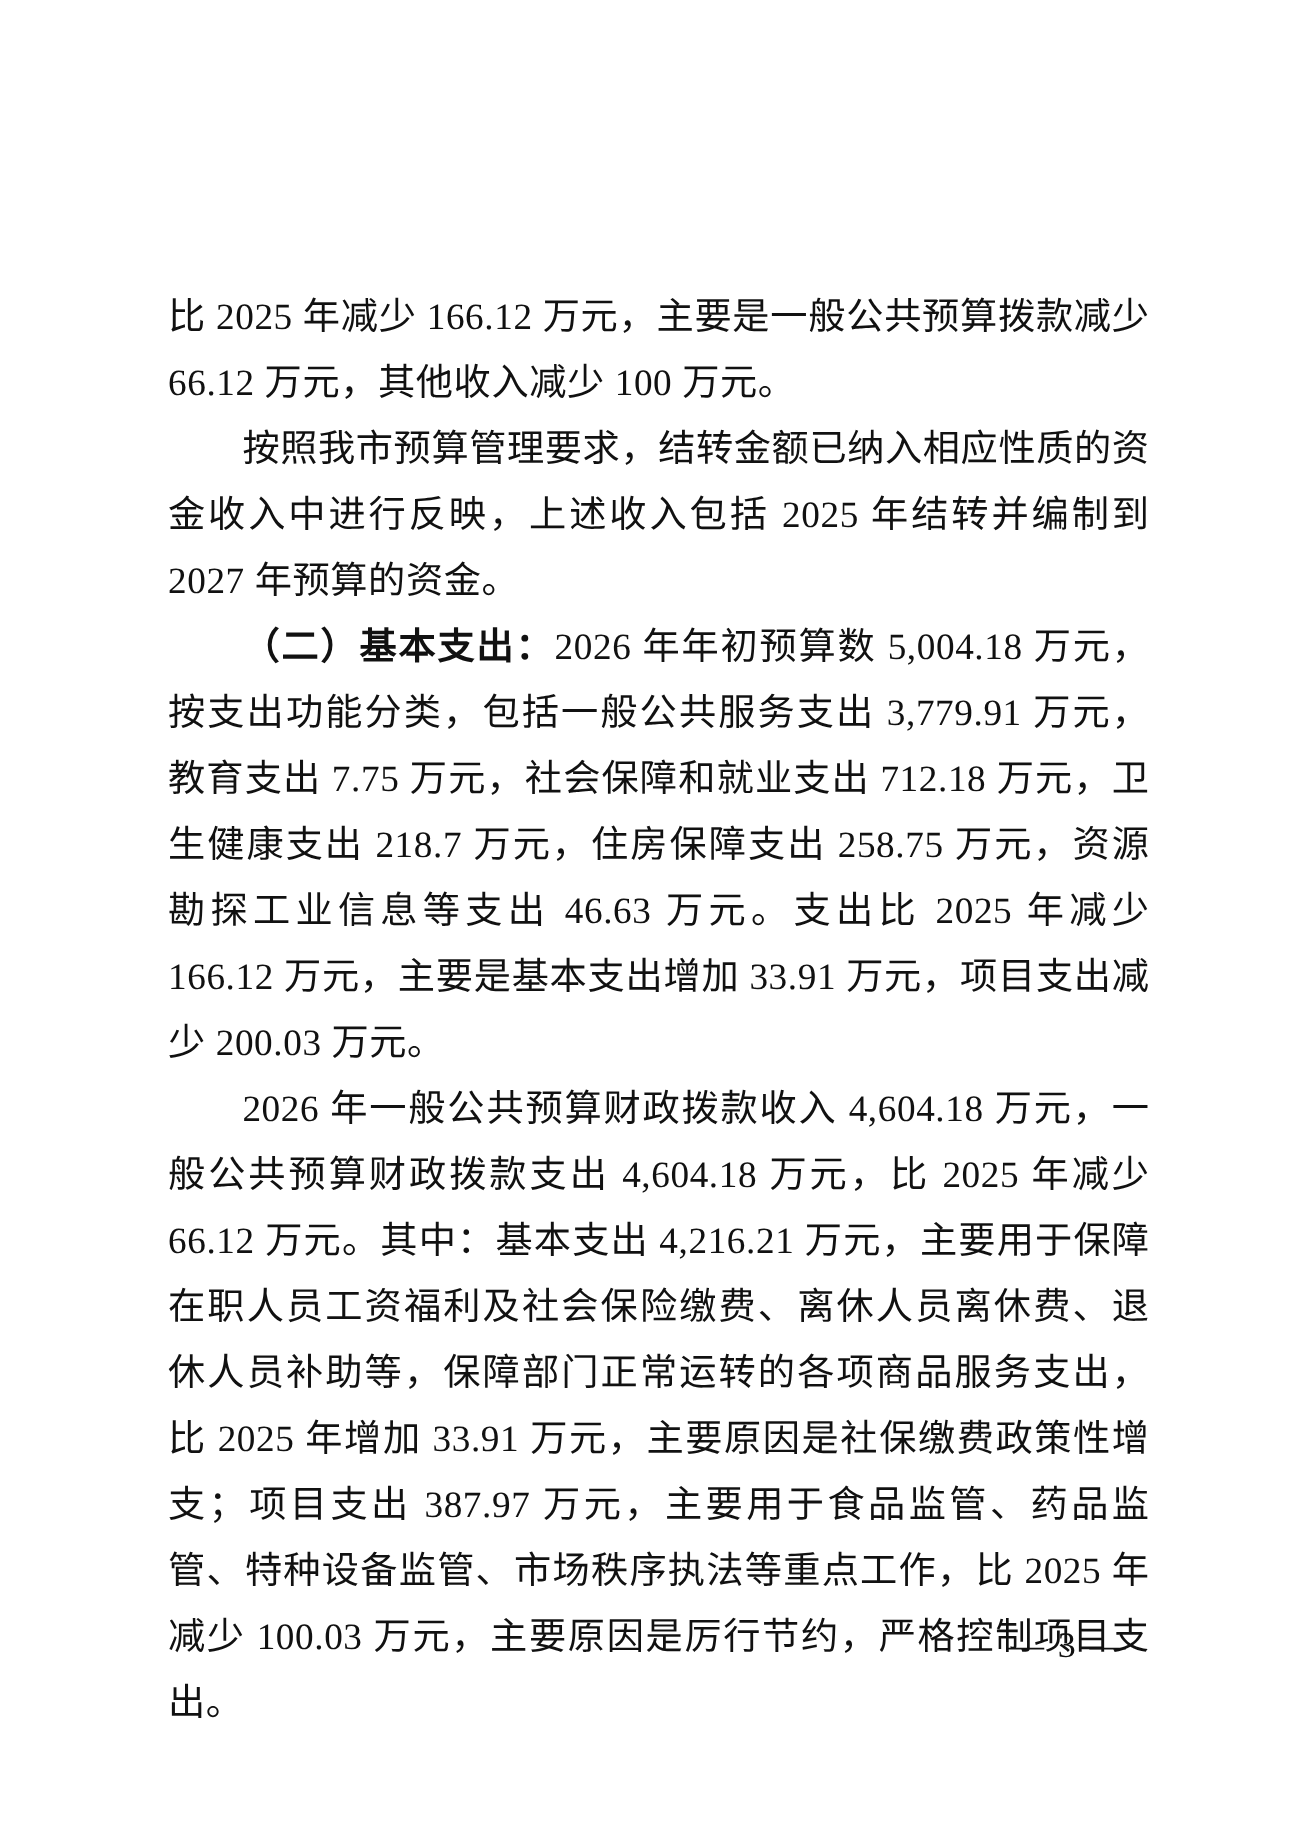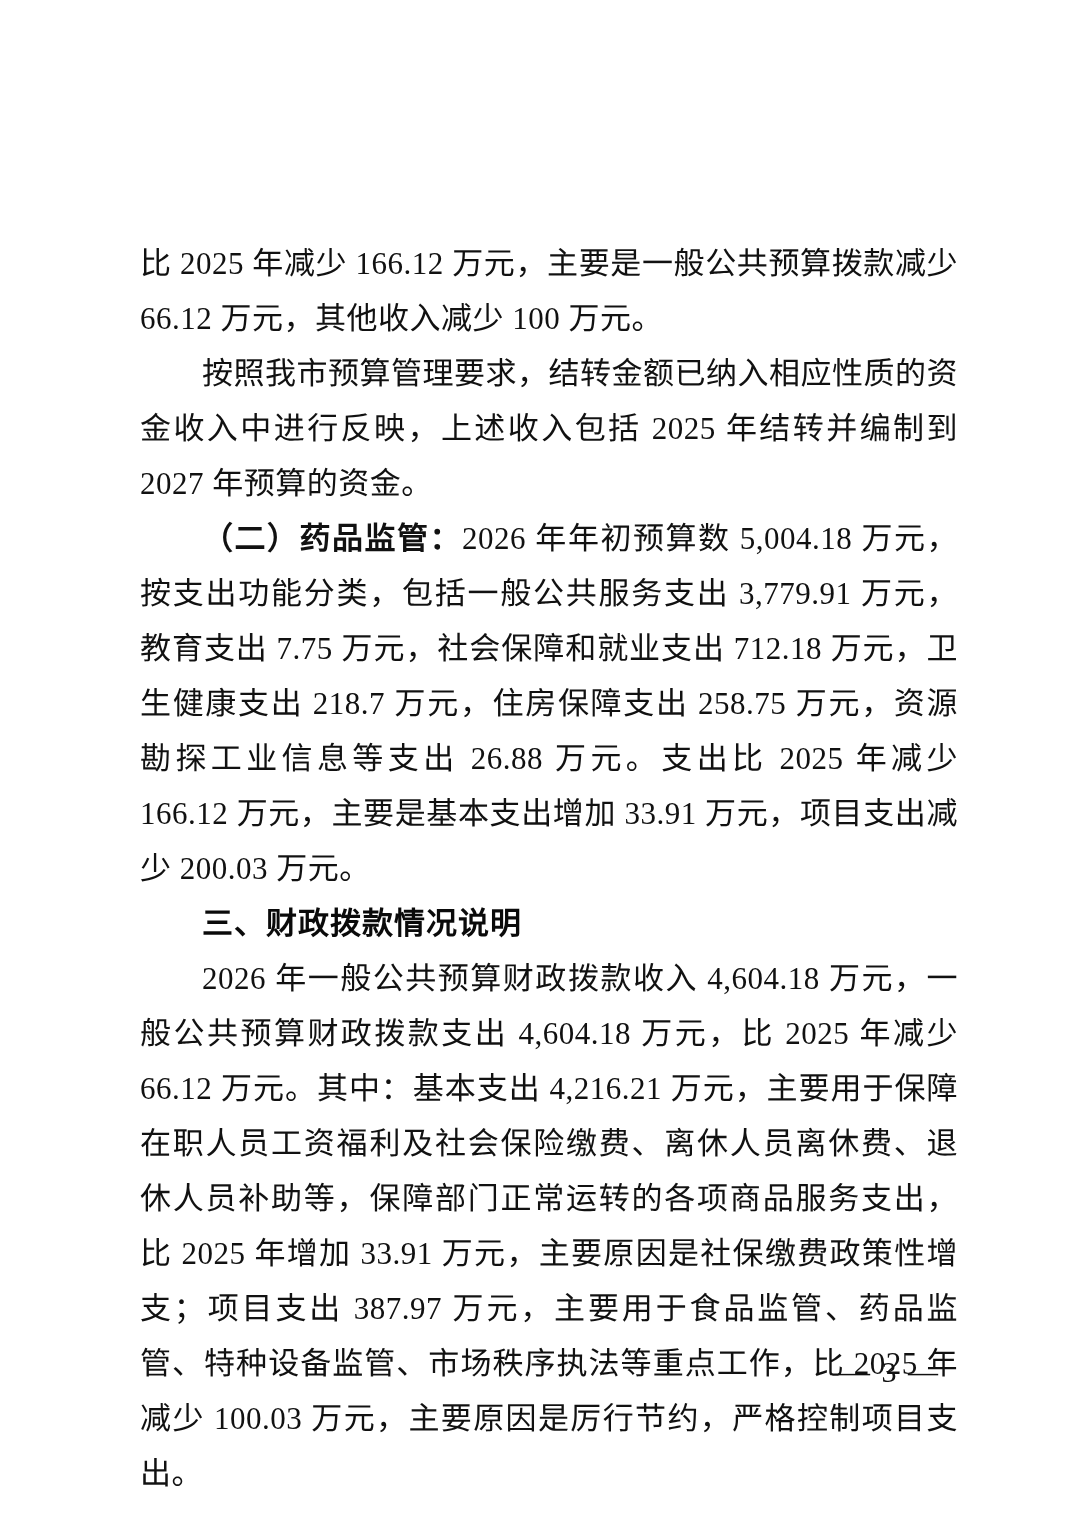--- a/index.html
+++ b/index.html
@@ -63,22 +63,21 @@
 </head>
 <body>
 
 <div class="page">
   <div class="body-text">
 
     <p>比 2025 年减少 166.12 万元，主要是一般公共预算拨款减少 66.12 万元，其他收入减少 100 万元。</p>
 
     <p class="indent">按照我市预算管理要求，结转金额已纳入相应性质的资金收入中进行反映，上述收入包括 2025 年结转并编制到 2027 年预算的资金。</p>
 
-    <p class="indent"><span class="para-prefix">（二）药品监管：</span><span>2026 年年初预算数 5,004.18 万元，按支出功能分类，包括一般公共服务支出 3,779.91 万元，教育支出 7.75 万元，社会保障和就业支出 712.18 万元，卫生健康支出 218.7 万元，住房保障支出 258.75 万元，资源勘探工业信息等支出 26.88 万元。支出比 2025 年减少 166.12 万元，主要是基本支出增加 33.91 万元，项目支出减少 200.03 万元。</span></p>
+    <p class="indent"><span class="para-prefix">（二）基本支出：</span><span>2026 年年初预算数 5,004.18 万元，按支出功能分类，包括一般公共服务支出 3,779.91 万元，教育支出 7.75 万元，社会保障和就业支出 712.18 万元，卫生健康支出 218.7 万元，住房保障支出 258.75 万元，资源勘探工业信息等支出 46.63 万元。支出比 2025 年减少 166.12 万元，主要是基本支出增加 33.91 万元，项目支出减少 200.03 万元。</span></p>
 
-    <h2 class="section-heading">三、财政拨款情况说明</h2>
 
     <p class="indent">2026 年一般公共预算财政拨款收入 4,604.18 万元，一般公共预算财政拨款支出 4,604.18 万元，比 2025 年减少 66.12 万元。其中：基本支出 4,216.21 万元，主要用于保障在职人员工资福利及社会保险缴费、离休人员离休费、退休人员补助等，保障部门正常运转的各项商品服务支出，比 2025 年增加 33.91 万元，主要原因是社保缴费政策性增支；项目支出 387.97 万元，主要用于食品监管、药品监管、特种设备监管、市场秩序执法等重点工作，比 2025 年减少 100.03 万元，主要原因是厉行节约，严格控制项目支出。</p>
 
   </div>
 </div>
 
 <div class="page-footer">— 3 —</div>
 
 </body></html>

